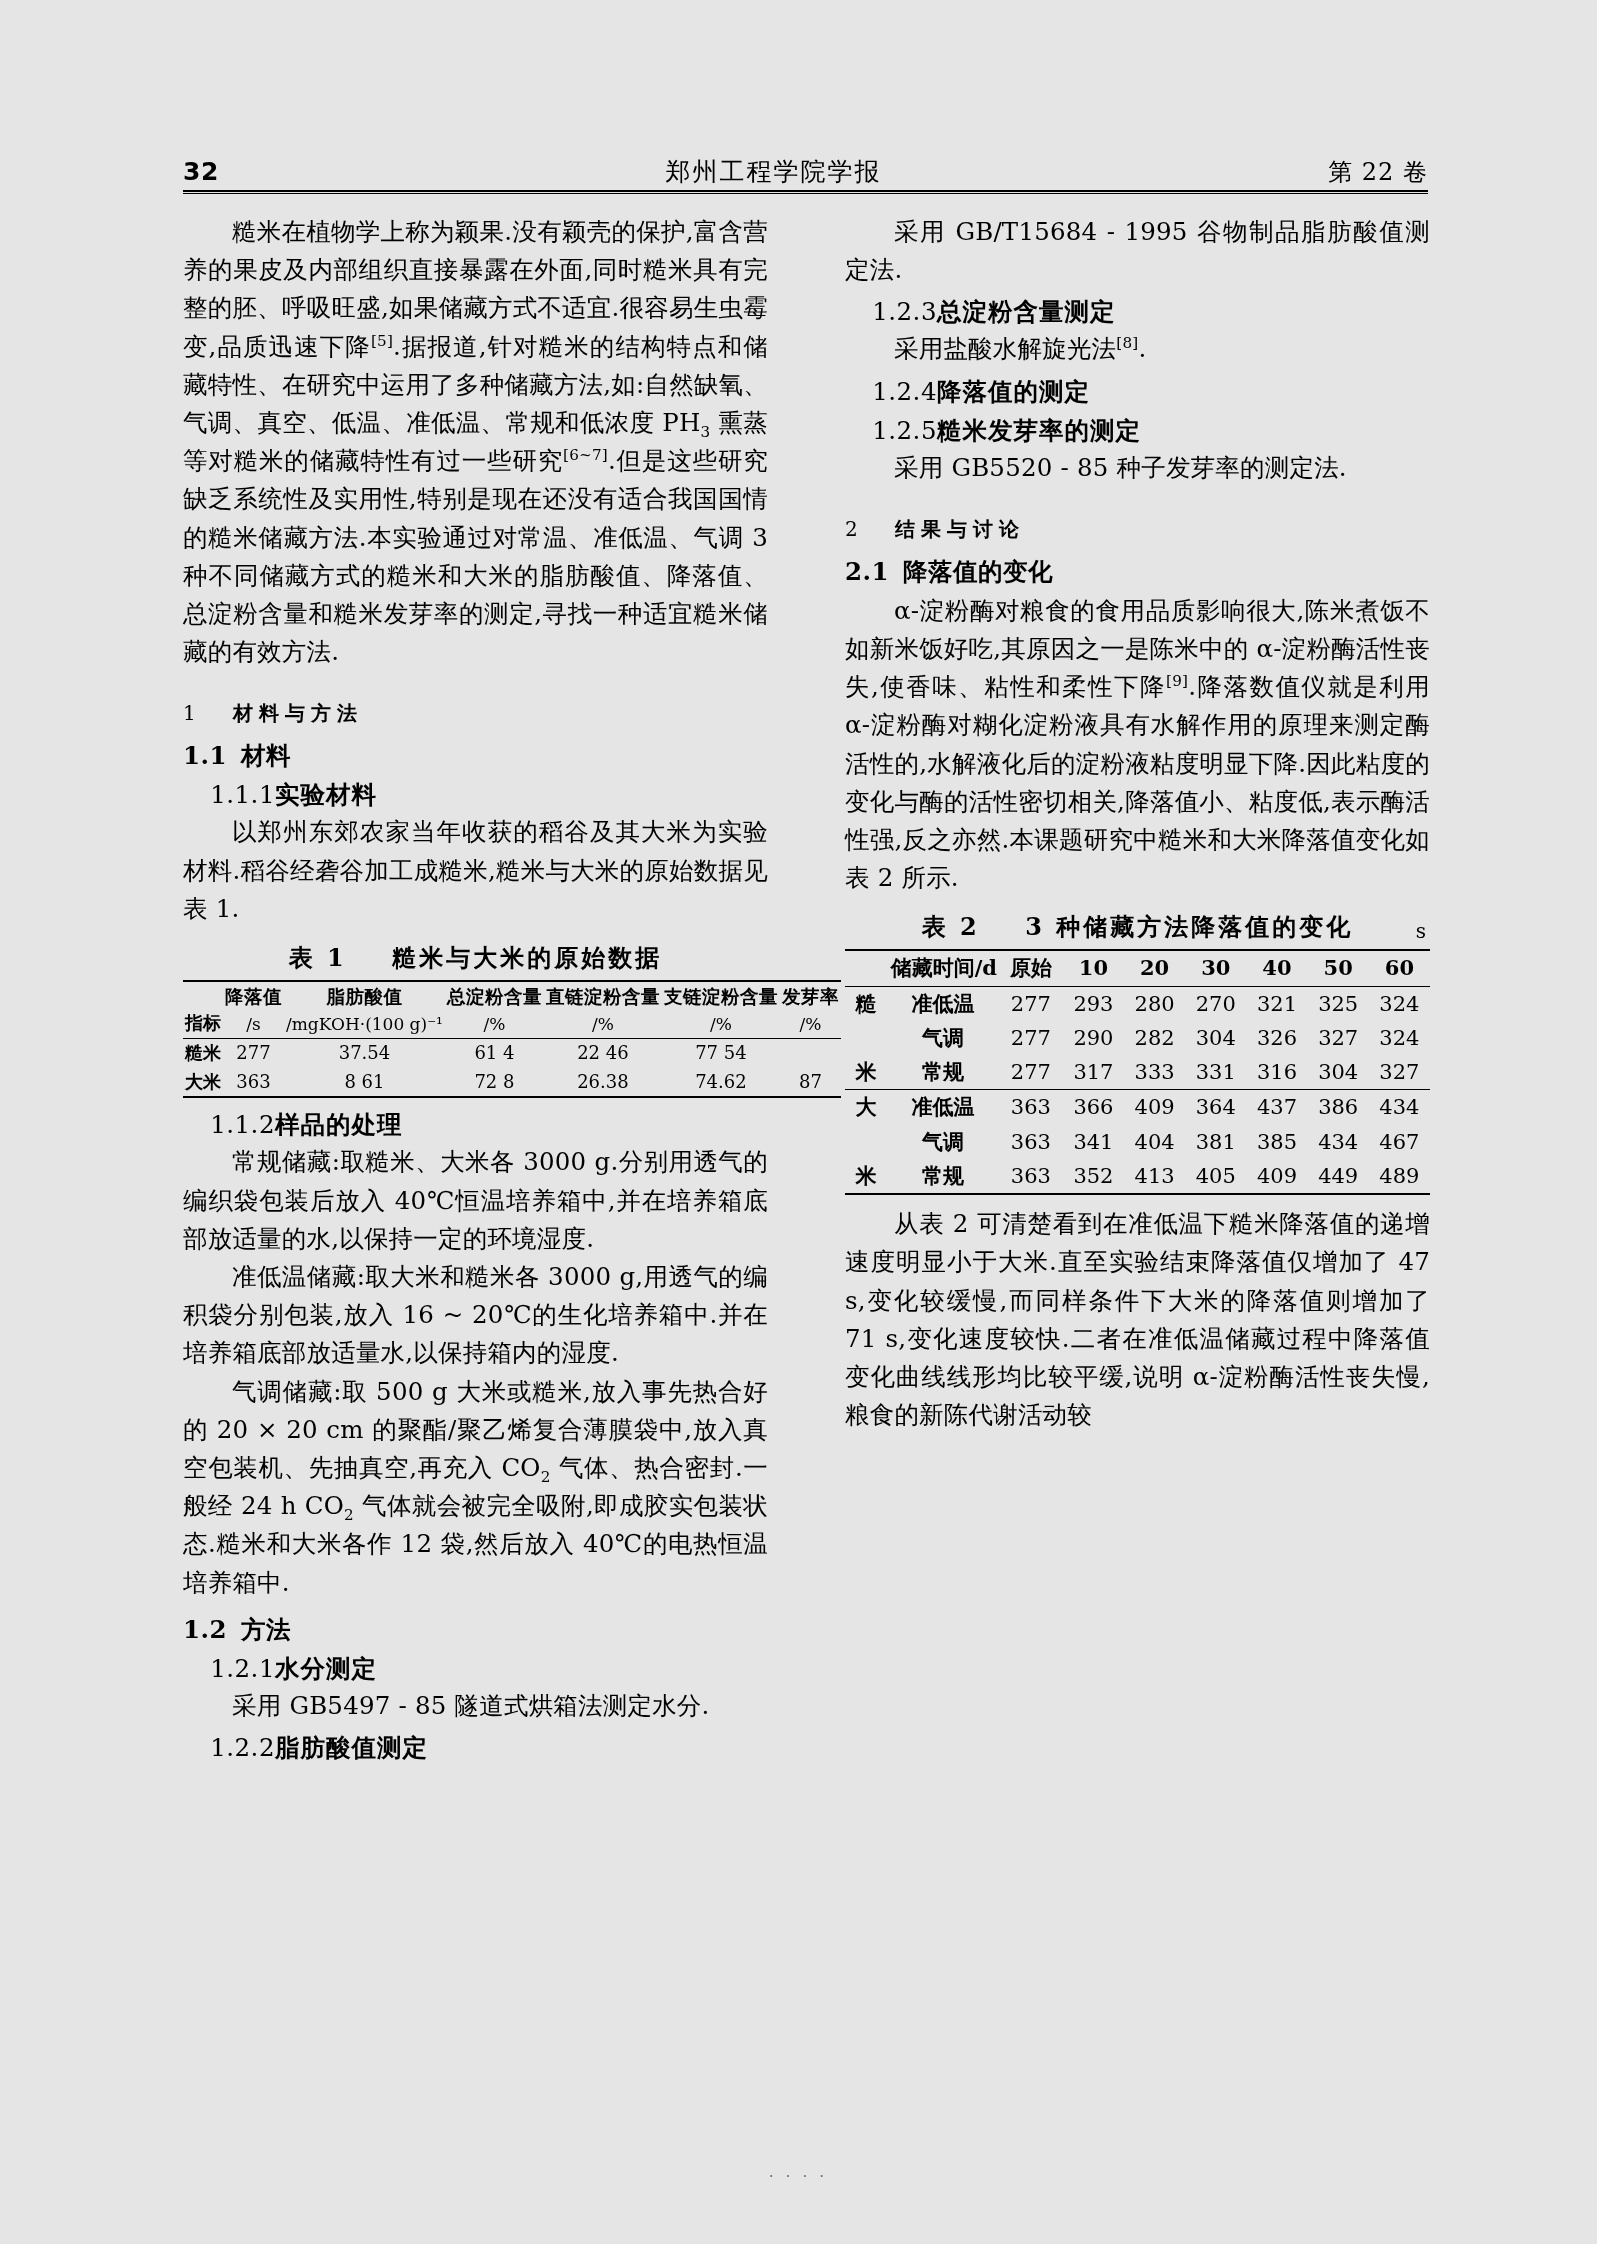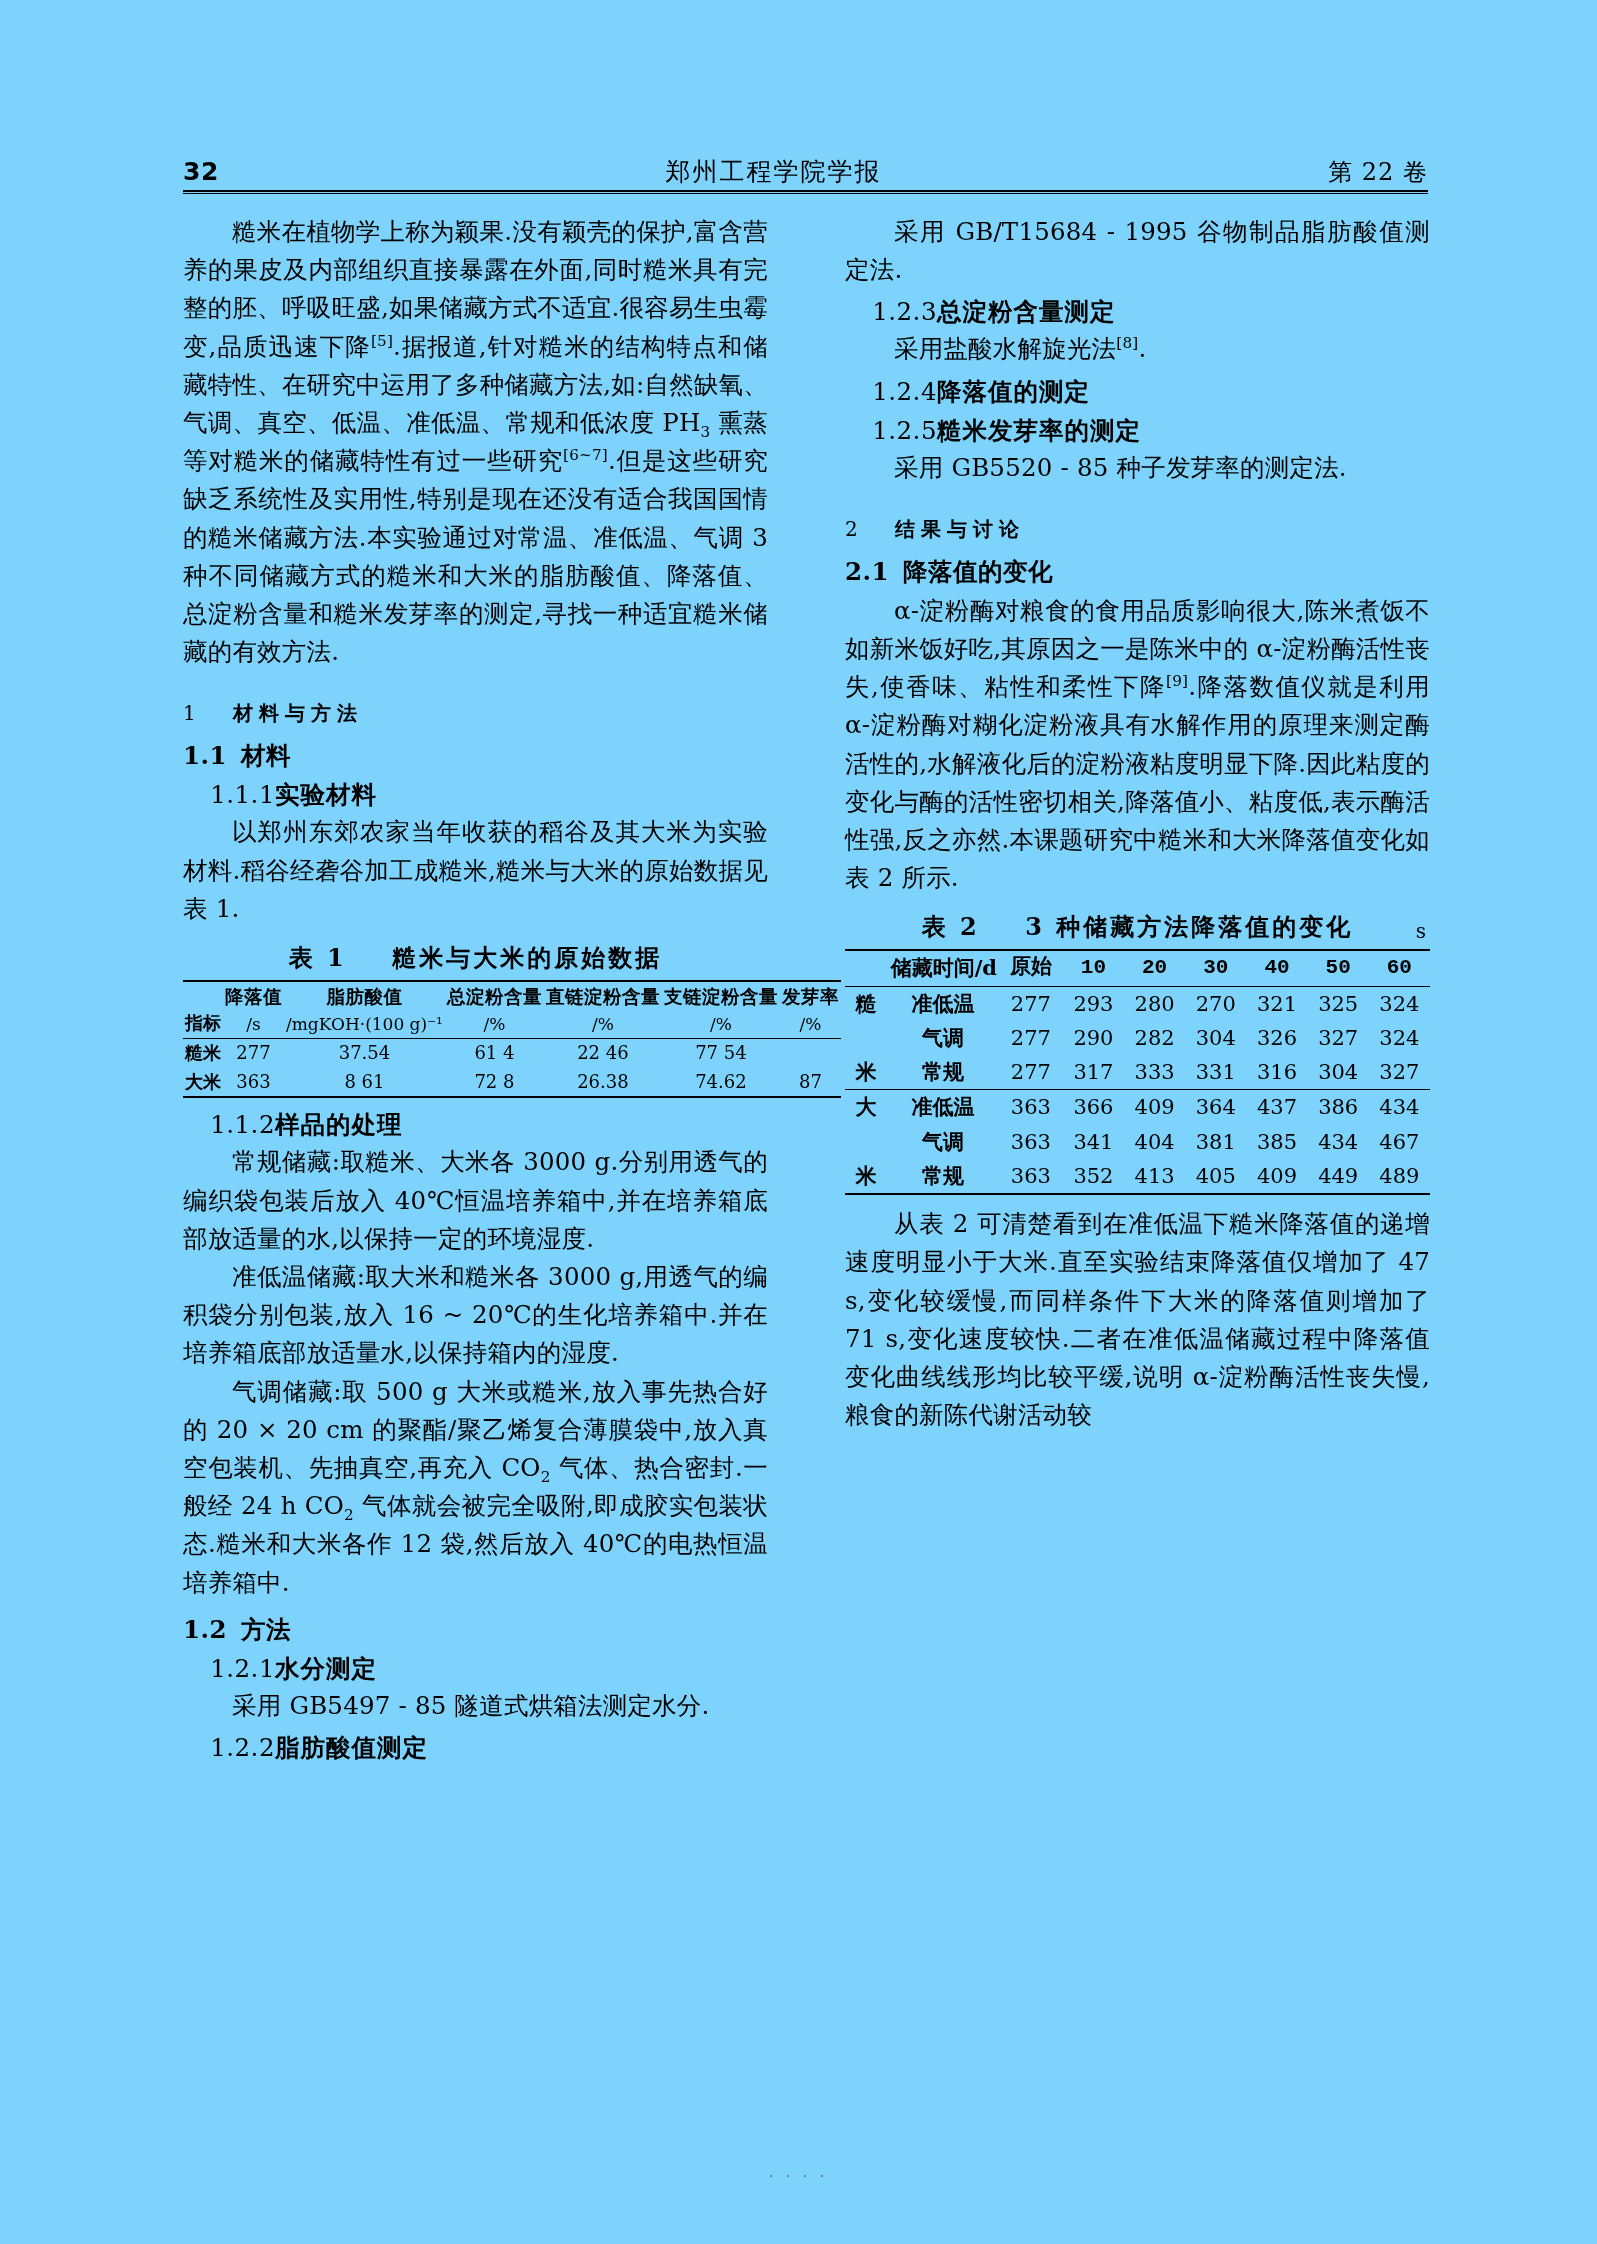--- a/index.html
+++ b/index.html
@@ -9,21 +9,21 @@
     background: #ffffff;
   }
   body {
     font-family: "DejaVu Serif", "Liberation Serif", serif;
     color: #000000;
   }
   .page {
     position: relative;
     width: 1597px;
     height: 2244px;
-    background: #7dd3fc;
+    background: #e5e5e5;
     overflow: hidden;
     box-sizing: border-box;
   }
   
   .running-head {
     position: absolute;
     left: 183px;
     top: 140px;
     width: 1245px;
     height: 44px;
@@ -176,21 +176,21 @@
   }
 
   
   table.t2 { font-size: 21px; }
   table.t2 td { padding: 4px 2px; }
   table.t2 .rowgrp {
     width: 38px;
     font-weight: bold;
   }
   table.t2 .meth { width: 108px; font-weight: bold; }
-  table.t2 .hdr { font-weight: bold; font-family: Liberation Mono, monospace; }
+  table.t2 .hdr { font-weight: bold; }
   table.t2 .hdr-time { text-align: right; padding-left: 4px; font-weight: bold; }
 
   .footer-dots {
     position: absolute;
     left: 0;
     right: 0;
     bottom: 60px;
     text-align: center;
     font-size: 14px;
     letter-spacing: 4px;

